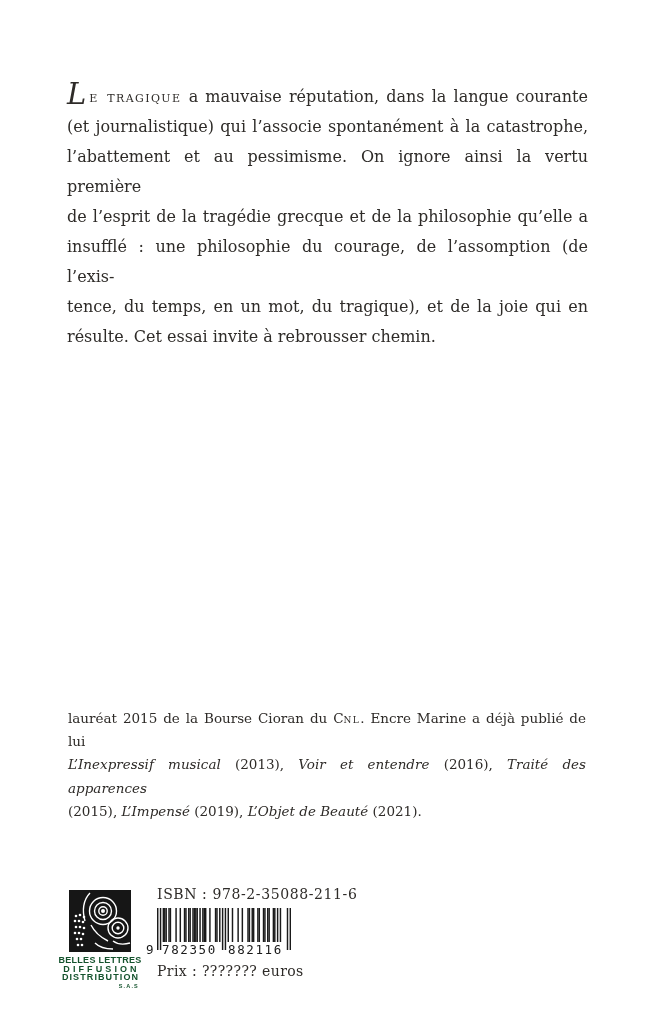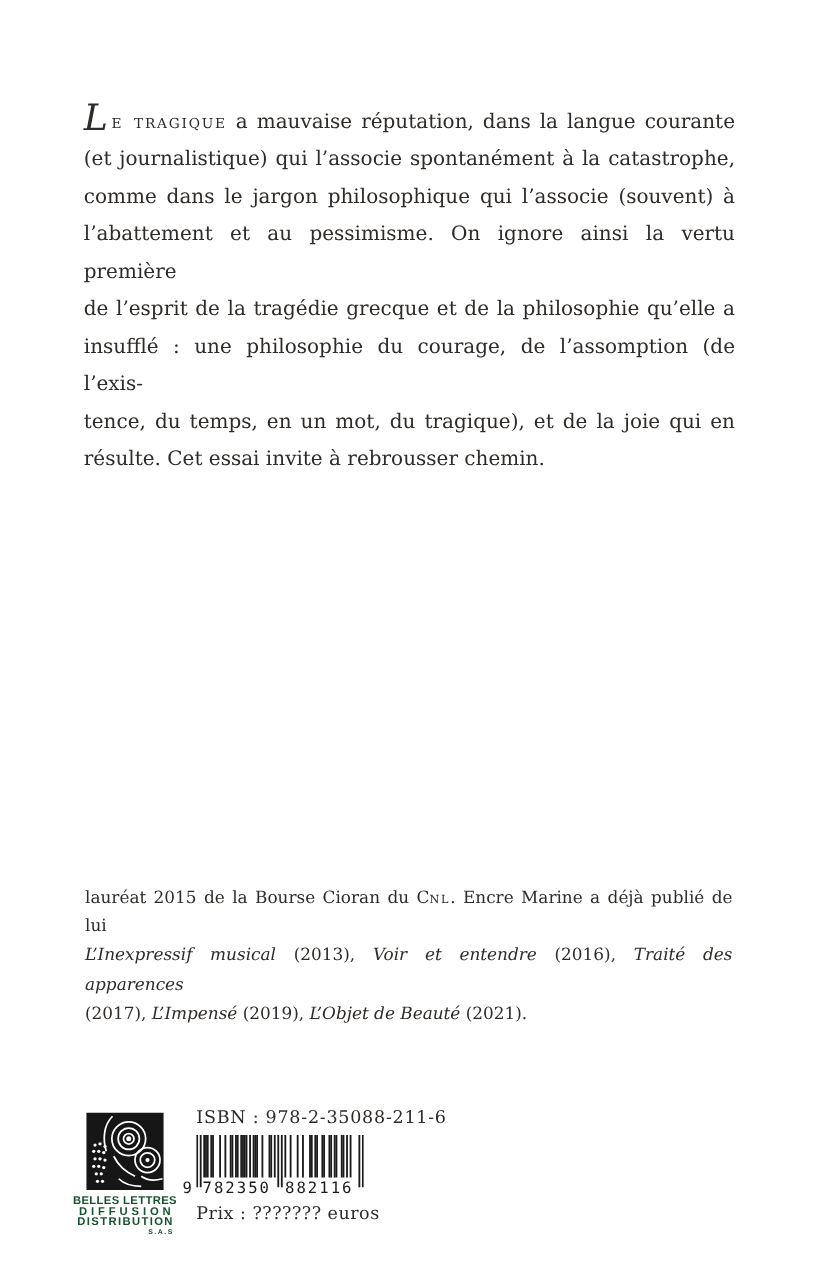--- a/index.html
+++ b/index.html
@@ -61,33 +61,32 @@
 </style>
 </head>
 <body>
 
 <div class="page">
 
   <div class="main-par">
     <div class="line"><span class="swash">L</span><span class="sc">e tragique</span><span> a mauvaise réputation, dans la langue courante</span></div>
     <div>
         <div class="line">(et journalistique) qui l’associe spontanément à la catastrophe,</div>
-        <div class="line">comme dans le jargon philosophique qui l’associe (souvent) à</div>
         <div class="line">l’abattement et au pessimisme. On ignore ainsi la vertu première</div>
         <div class="line">de l’esprit de la tragédie grecque et de la philosophie qu’elle a</div>
         <div class="line">insufflé : une philosophie du courage, de l’assomption (de l’exis-</div>
         <div class="line">tence, du temps, en un mot, du tragique), et de la joie qui en</div>
         <div class="line last">résulte. Cet essai invite à rebrousser chemin.</div>
       </div>
   </div>
 
   <div class="bio">
       <div class="rich-line"><span>lauréat 2015 de la Bourse Cioran du C</span><span class="sc">nl</span><span>. Encre Marine a déjà publié de lui</span></div>
       <div class="rich-line"><span class="it">L’Inexpressif musical</span><span> (2013), </span><span class="it">Voir et entendre</span><span> (2016), </span><span class="it">Traité des apparences</span></div>
-      <div class="rich-line last"><span>(2017), </span><span class="it">L’Impensé</span><span> (2019), </span><span class="it">L’Objet de Beauté</span><span> (2021).</span></div>
+      <div class="rich-line last"><span>(2015), </span><span class="it">L’Impensé</span><span> (2019), </span><span class="it">L’Objet de Beauté</span><span> (2021).</span></div>
     </div>
 
   <div class="logo-col">
     <svg class="owl" width="62" height="62" viewBox="0 0 62 62">
       <rect width="62" height="62" fill="#161616"></rect>
       <g fill="none" stroke="#ffffff" stroke-width="1.4">
         <circle cx="34" cy="21" r="13.5"></circle>
         <circle cx="34" cy="21" r="8.5"></circle>
         <circle cx="34" cy="21" r="4.2"></circle>
         <circle cx="49" cy="38" r="10"></circle>

